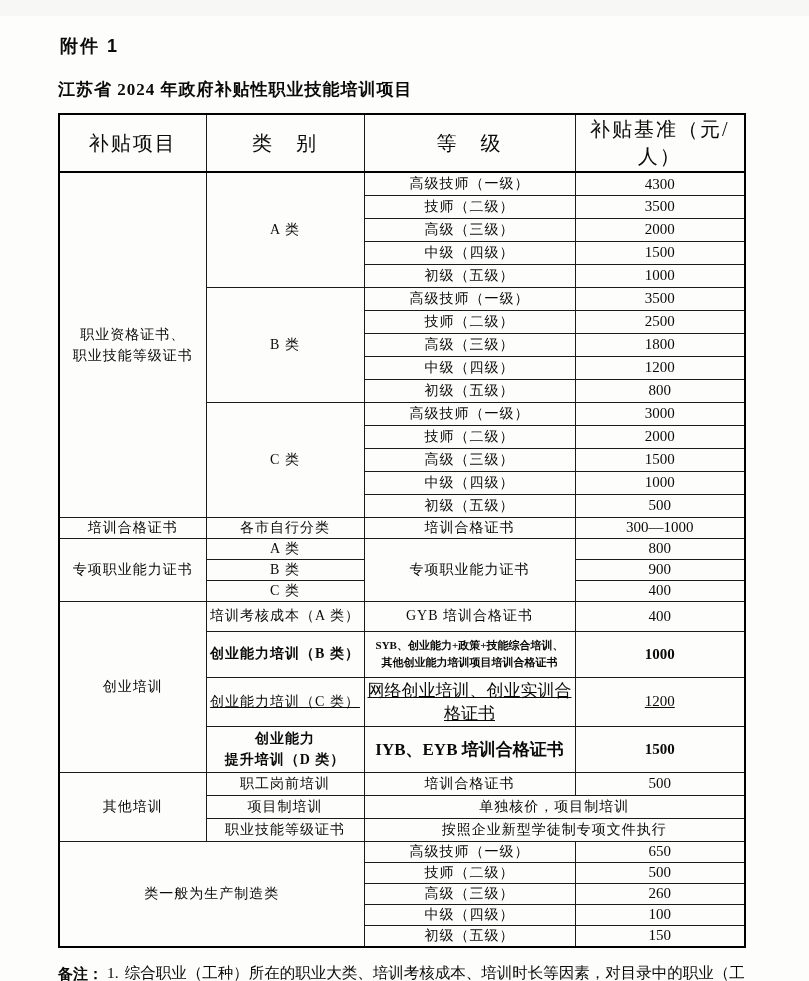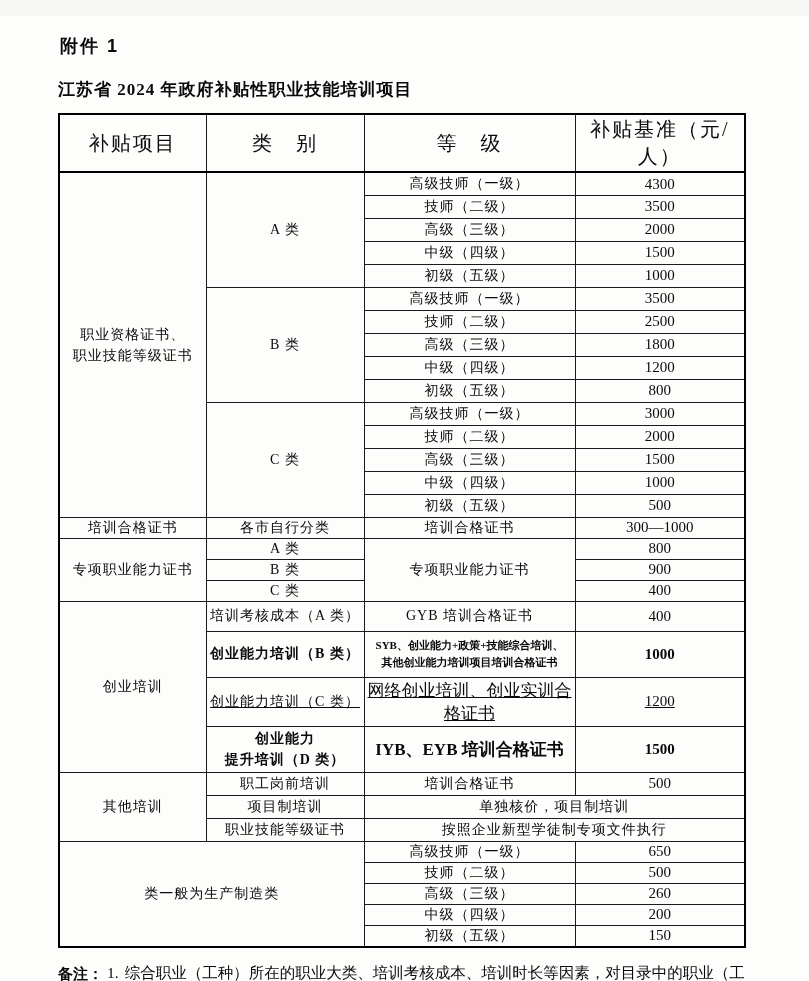--- a/index.html
+++ b/index.html
@@ -190,21 +190,21 @@
       <tr class="h21">
         <td>技师（二级）</td>
         <td class="num">500</td>
       </tr>
       <tr class="h21">
         <td>高级（三级）</td>
         <td class="num">260</td>
       </tr>
       <tr class="h21">
         <td>中级（四级）</td>
-        <td class="num">200</td>
+        <td class="num">100</td>
       </tr>
       <tr class="h21">
         <td>初级（五级）</td>
         <td class="num">150</td>
       </tr>
     </tbody>
   </table>
 
   <div class="note">
     <span class="lbl">备注：</span>

